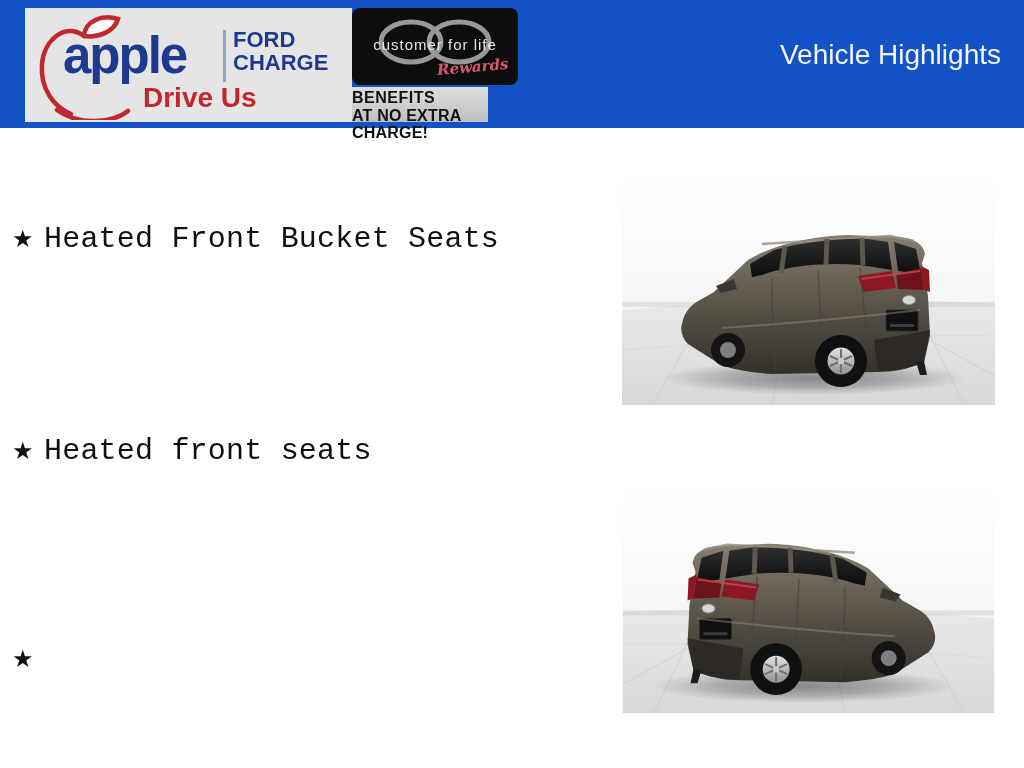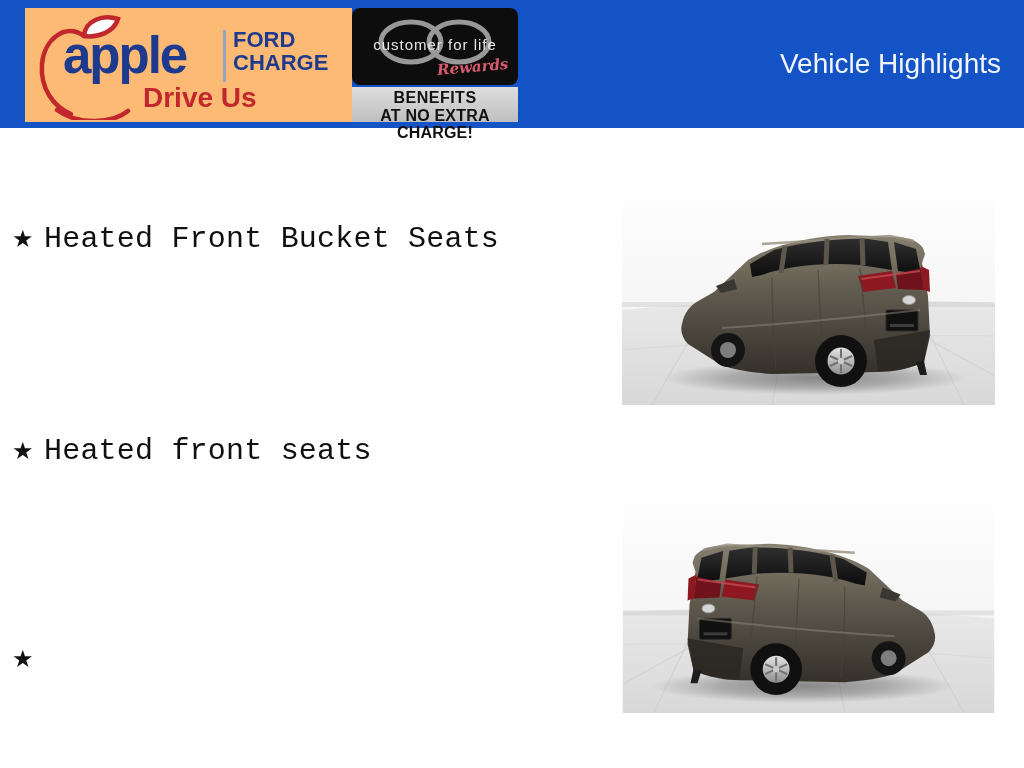--- a/index.html
+++ b/index.html
@@ -2,21 +2,21 @@
 <html><head>
 <meta charset="utf-8">
 <style>
   html,body{margin:0;padding:0;}
   body{
     width:1024px;height:768px;position:relative;overflow:hidden;
     background:#ffffff;font-family:"Liberation Sans",sans-serif;
   }
   
   .banner{position:absolute;left:0;top:0;width:1024px;height:128px;background:#1453c5;}
-  .logo-box{position:absolute;left:25px;top:8px;width:327px;height:114px;background:#fdba74;}
+  .logo-box{position:absolute;left:25px;top:8px;width:327px;height:114px;background:#e5e5e5;}
   .apple-svg{position:absolute;left:2px;top:2px;width:110px;height:110px;}
   .apple-word{
     position:absolute;left:38px;top:22px;font-size:51px;font-weight:bold;
     color:#1d3a8e;letter-spacing:-2px;line-height:1;
   }
   .logo-sep{position:absolute;left:198px;top:22px;width:3px;height:52px;background:#93a3c6;}
   .brand-ford{position:absolute;left:208px;top:21px;font-size:22px;font-weight:bold;color:#1d3a8e;letter-spacing:0px;line-height:1;}
   .brand-lincoln{position:absolute;left:208px;top:44px;font-size:22px;font-weight:bold;color:#1d3a8e;line-height:1;}
   .drive-us{
     position:absolute;left:118px;top:76px;font-size:28px;font-weight:bold;
@@ -26,26 +26,26 @@
   .infinity-svg{position:absolute;left:14px;top:4px;width:138px;height:60px;opacity:.9;}
   .cfl-text{
     position:absolute;left:0;top:28px;width:100%;text-align:center;
     font-size:15px;color:#e6e6e6;letter-spacing:1px;
   }
   .rewards-script{
     position:absolute;right:10px;top:50px;font-family:"DejaVu Serif",serif;
     font-style:italic;font-weight:bold;font-size:15px;color:#d85a6e;transform:rotate(-5deg);
   }
   .benefits-box{
-    position:absolute;left:352px;top:87px;width:166px;height:35px;
-    background:linear-gradient(#dedede,#bfbfbf);text-align:center;color:#111;
+    position:absolute;left:352px;top:87px;width:136px;height:35px;
+    background:linear-gradient(#dedede,#bfbfbf);color:#111;
   }
   .benefits-line1{font-size:16px;font-weight:bold;letter-spacing:.5px;margin-top:2px;line-height:1.1;}
   .benefits-line2{font-size:16px;font-weight:bold;letter-spacing:.2px;line-height:1.1;}
-  .page-title{position:absolute;top:50px;right:23px;font-size:28px;color:#f2f6ff;line-height:1;}
+  .page-title{position:absolute;top:41px;right:23px;font-size:28px;color:#f2f6ff;line-height:1;}
   
   .highlight-row{position:absolute;left:12px;display:flex;align-items:baseline;color:#101010;}
   .star{font-size:24px;width:32px;line-height:1;}
   .highlight-label{font-size:30px;line-height:1;letter-spacing:.2px;font-family:Liberation Mono, monospace;}
   .row-1{top:224px;} .row-2{top:436px;} .row-3{top:647px;}
   
   .photo{position:absolute;left:622px;width:373px;height:227px;}
   .photo-1{top:178px;} .photo-2{top:487px;height:226px;}
   .photo svg{display:block;width:100%;height:100%;}
 </style>

